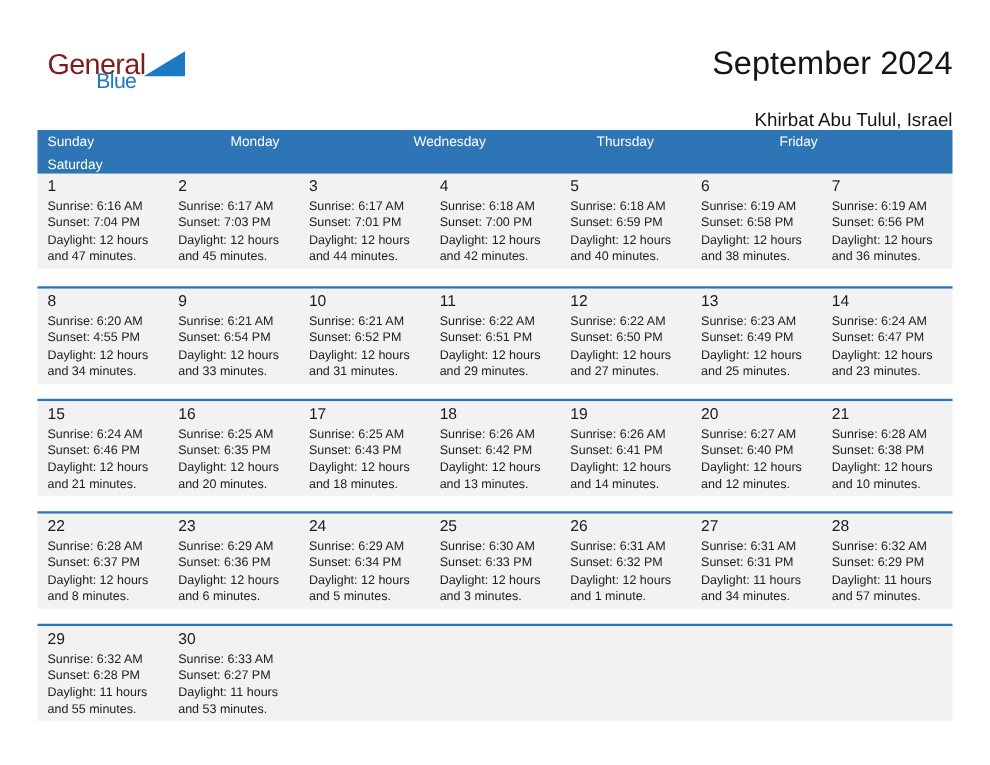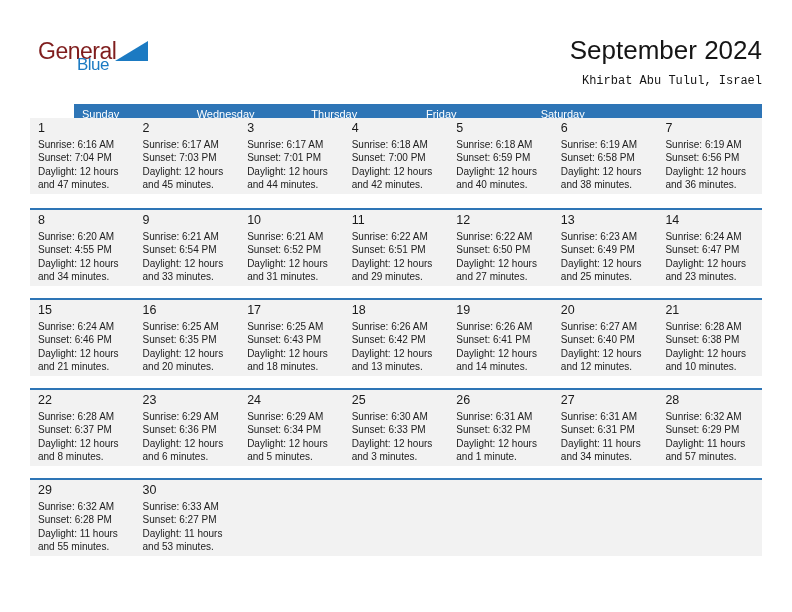--- a/index.html
+++ b/index.html
@@ -15,26 +15,26 @@
   .logo-top{display:flex;align-items:flex-end;font-size:23px;letter-spacing:-0.5px;color:#7f1d1d;}
   .logo-flag{width:0;height:0;border-left:33px solid transparent;
              border-bottom:20px solid var(--logo-blue,#1B7AC2);
              margin-left:-1px;margin-bottom:2px;}
   .logo-bottom{font-size:17px;letter-spacing:-0.5px;color:var(--logo-blue,#1B7AC2);
                margin-top:-7px;padding-left:39px;}
 
   
   .titles{position:absolute;right:30px;top:36px;text-align:right;color:#151515;}
   .title{font-size:26px;line-height:28px;margin-left:36px;}
-  .subtitle{font-size:12px;margin-top:10px;font-family:Liberation Mono, monospace;}
+  .subtitle{font-size:15px;margin-top:24px;}
 
   
   .calendar{position:absolute;left:30px;top:104px;width:732px;}
-  .cal-header{display:grid;grid-template-columns:repeat(6,1fr);
-              background:var(--accent,#2E75B6);height:14px;margin-left:44px;}
+  .cal-header{display:grid;grid-template-columns:repeat(5,1fr);
+              background:var(--accent,#2E75B6);height:35px;}
   .weekday{color:#ffffff;font-size:11px;line-height:21px;padding-left:8px;overflow:hidden;}
 
   .week{position:relative;height:90px;}
   .week + .week{border-top:2px solid var(--accent,#2E75B6);box-sizing:border-box;}
   .week::before{content:"";position:absolute;left:0;right:0;top:0;height:76px;
                 background:var(--row-bg,#F2F2F2);}
   .cells{position:relative;display:grid;grid-template-columns:repeat(7,1fr);height:76px;}
   .cell{padding:3px 5px 0 8px;overflow:hidden;}
   .day-num{font-size:12.5px;line-height:15px;color:#1a1a1a;margin-bottom:2px;}
   .cell-line{font-size:10px;line-height:13.4px;color:#212121;white-space:nowrap;}
@@ -53,20 +53,21 @@
   </div>
 
   <div class="titles">
     <div class="title">September 2024</div>
     <div class="subtitle">Khirbat Abu Tulul, Israel</div>
   </div>
 
   <div class="calendar">
     <div class="cal-header" id="weekday-row">
         <div class="weekday">Sunday</div>
+        <div class="weekday">Monday</div>
         <div class="weekday">Wednesday</div>
         <div class="weekday">Thursday</div>
         <div class="weekday">Friday</div>
         <div class="weekday">Saturday</div>
       </div>
     <div id="weeks-container">
         <div class="week">
           <div class="cells">
             <div class="cell">
               <div class="day-num">1</div>

